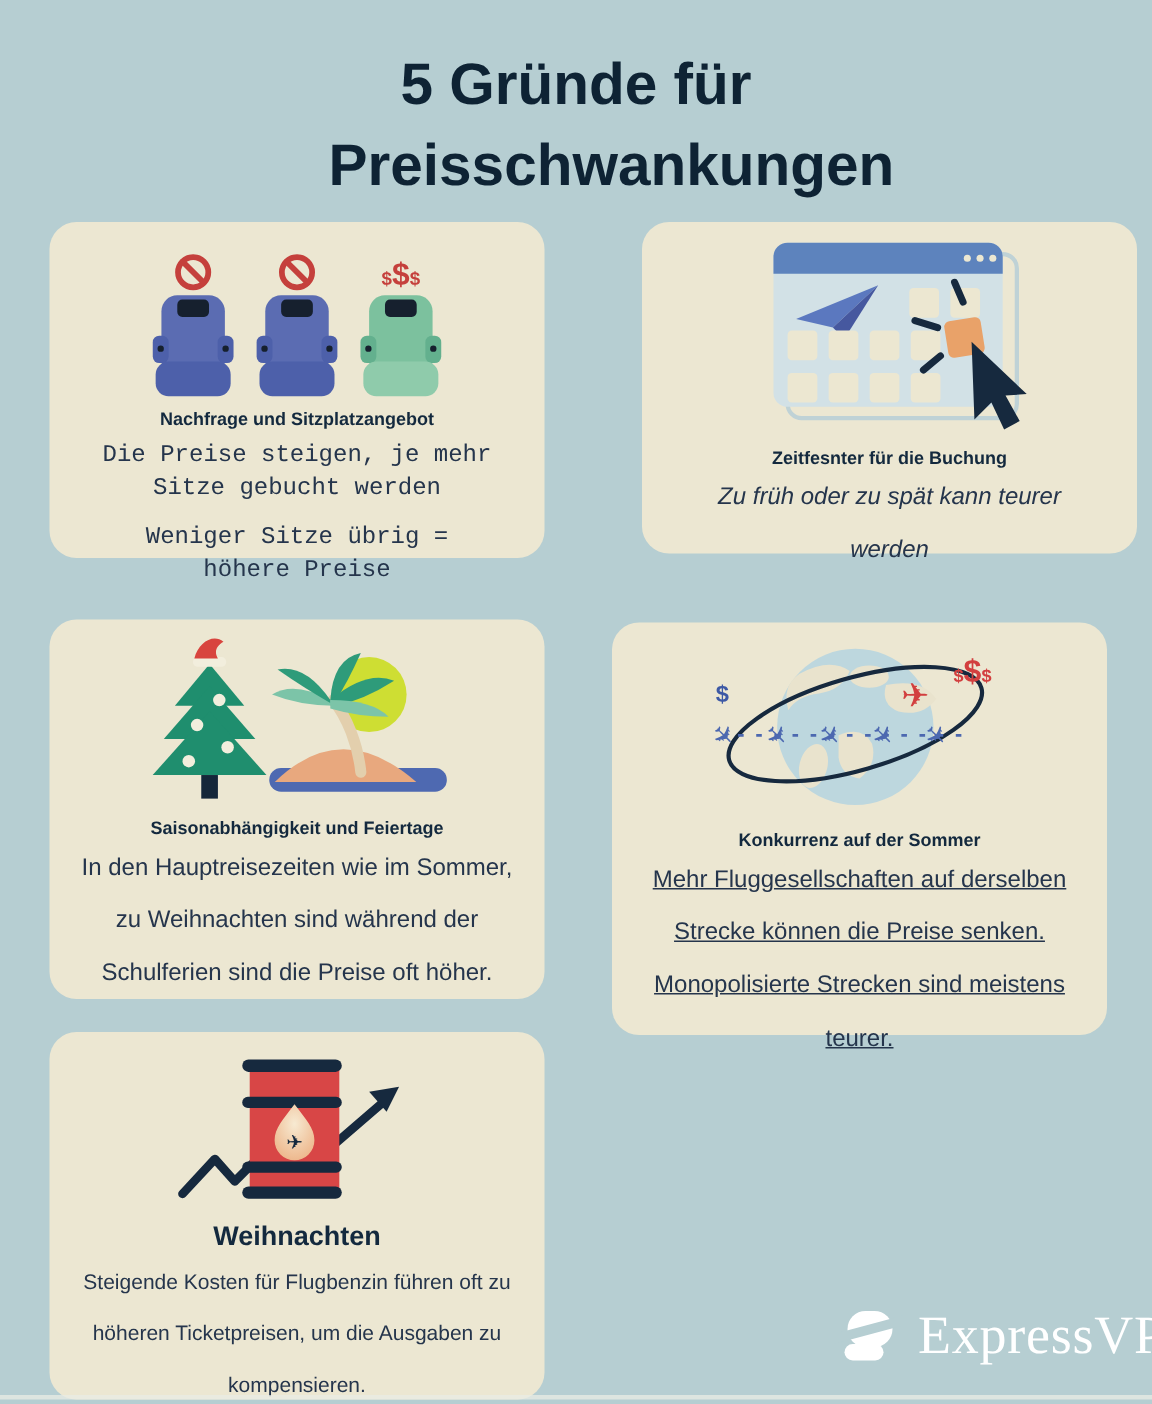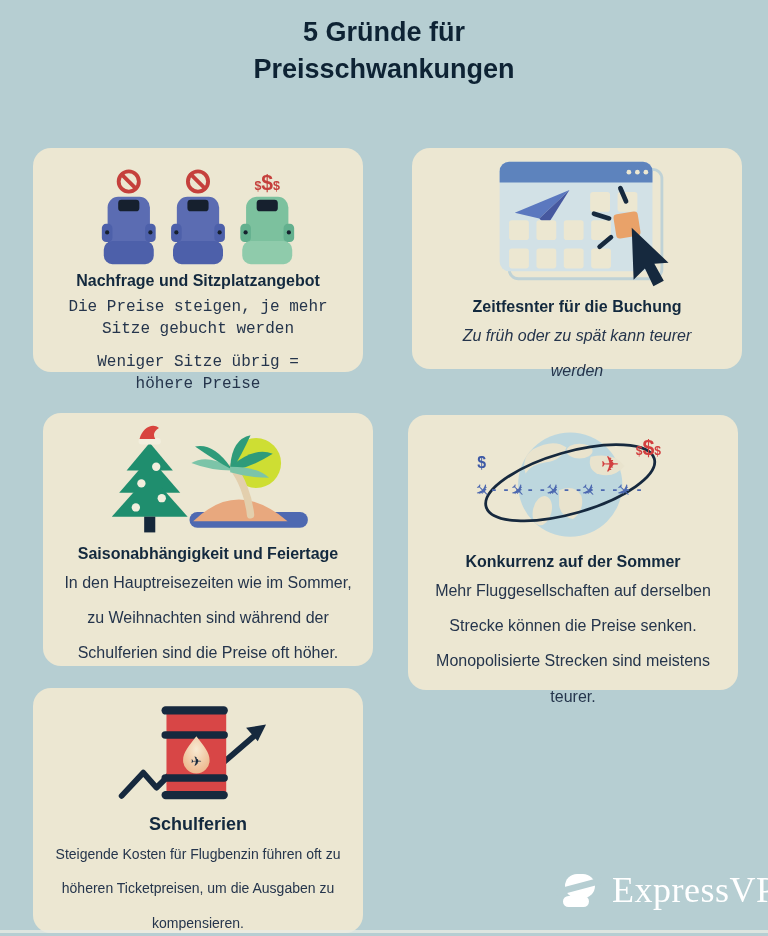--- a/index.html
+++ b/index.html
@@ -3,46 +3,46 @@
 <meta charset="utf-8">
 <style>
   html,body{margin:0;padding:0;}
   body{
     width:768px;height:936px;position:relative;overflow:hidden;
     background:#b6ced2;
     font-family:"Liberation Sans",sans-serif;
     color:#22324a;
   }
   .title{
-    margin:0 auto;padding-top:14px;max-width:330px;
-    text-align:center;font-size:27px;line-height:1.38;font-weight:bold;color:#0e2334;
+    margin:16px auto;padding-top:14px;max-width:330px;
+    text-align:center;font-size:39px;line-height:1.38;font-weight:bold;color:#0e2334;
   }
   .card{
     position:absolute;background:#ece7d2;border-radius:18px;
     text-align:center;box-sizing:border-box;
   }
   .icon-wrap{display:flex;justify-content:center;align-items:flex-end;}
-  .card h2{font-size:16px;font-weight:bold;color:#13293e;margin:4px 8px 2px;}
+  .card h2{font-size:12px;font-weight:bold;color:#13293e;margin:4px 8px 2px;}
   .card p{font-size:16px;color:#25354c;margin:6px auto;}
   .lh-wide p{line-height:2.2;margin:0 auto;}
   #card1{left:33px;top:148px;width:330px;height:224px;}
   #card1 .icon-wrap{height:104px;margin-top:16px;}
   #card1 p{line-height:1.35;font-family:Liberation Mono, monospace;}
   #card1 .p1{max-width:302px;margin-top:7px;}
   #card1 .p2{max-width:248px;margin-top:12px;}
-  #card2{left:412px;top:148px;width:330px;height:221px;}
+  #card2{left:428px;top:148px;width:330px;height:221px;}
   #card2 .icon-wrap{height:140px;margin-top:8px;}
   #card2 h2{margin-top:2px;}
   #card2 p{max-width:282px;font-style:italic;}
-  #card3{left:33px;top:413px;width:330px;height:253px;margin-left:10px;}
+  #card3{left:33px;top:413px;width:330px;height:253px;}
   #card3 .icon-wrap{height:116px;margin-top:12px;}
   #card3 p{max-width:302px;}
   #card4{left:408px;top:415px;width:330px;height:275px;}
   #card4 .icon-wrap{height:122px;margin-top:12px;}
-  #card4 p{max-width:304px;}
+  #card4 p{max-width:304px;text-decoration:underline;}
   #card5{left:33px;top:688px;width:330px;height:245px;}
   #card5 .icon-wrap{height:112px;margin-top:10px;}
   #card5 h2{font-size:18px;}
   #card5 p{max-width:306px;font-size:14px;line-height:2.45;}
   .footer-logo{
     position:absolute;left:556px;top:864px;height:52px;
     display:flex;align-items:center;gap:10px;
   }
   .brand-text{
     font-family:"Liberation Serif",serif;font-size:36px;color:#ffffff;letter-spacing:.5px;
@@ -222,21 +222,21 @@
         <rect x="62" y="12" width="72" height="108" fill="#d84646"></rect>
         <rect x="56" y="10" width="80" height="10" rx="5" fill="#16293e"></rect>
         <rect x="56" y="40" width="80" height="9" rx="4.5" fill="#16293e"></rect>
         <rect x="56" y="92" width="80" height="9" rx="4.5" fill="#16293e"></rect>
         <rect x="56" y="112" width="80" height="10" rx="5" fill="#16293e"></rect>
         <path d="M98,46 C89,58 82,65 82,75 a16,16 0 0 0 32,0 C114,65 107,58 98,46 Z" fill="url(#dropGrad)"></path>
         <text x="98" y="82" font-size="16" fill="#16293e" text-anchor="middle">✈</text>
       </g>
     </svg>
   </div>
-  <h2>Schulferien</h2>
+  <h2>Weihnachten</h2>
   <p>Steigende Kosten für Flugbenzin führen oft zu höheren Ticketpreisen, um die Ausgaben zu kompensieren.</p>
 </section>
 
 <div class="footer-logo">
   <svg width="46" height="46" viewBox="0 0 46 46">
     <rect x="9" y="7" width="30" height="24" rx="12" fill="#ffffff"></rect>
     <rect x="-3" y="16.5" width="52" height="6.5" fill="#b6ced2" transform="rotate(-15 22 20)"></rect>
     <rect x="7" y="29" width="26" height="11" rx="5.5" fill="#ffffff"></rect>
   </svg>
   <span class="brand-text">ExpressVPN</span>

